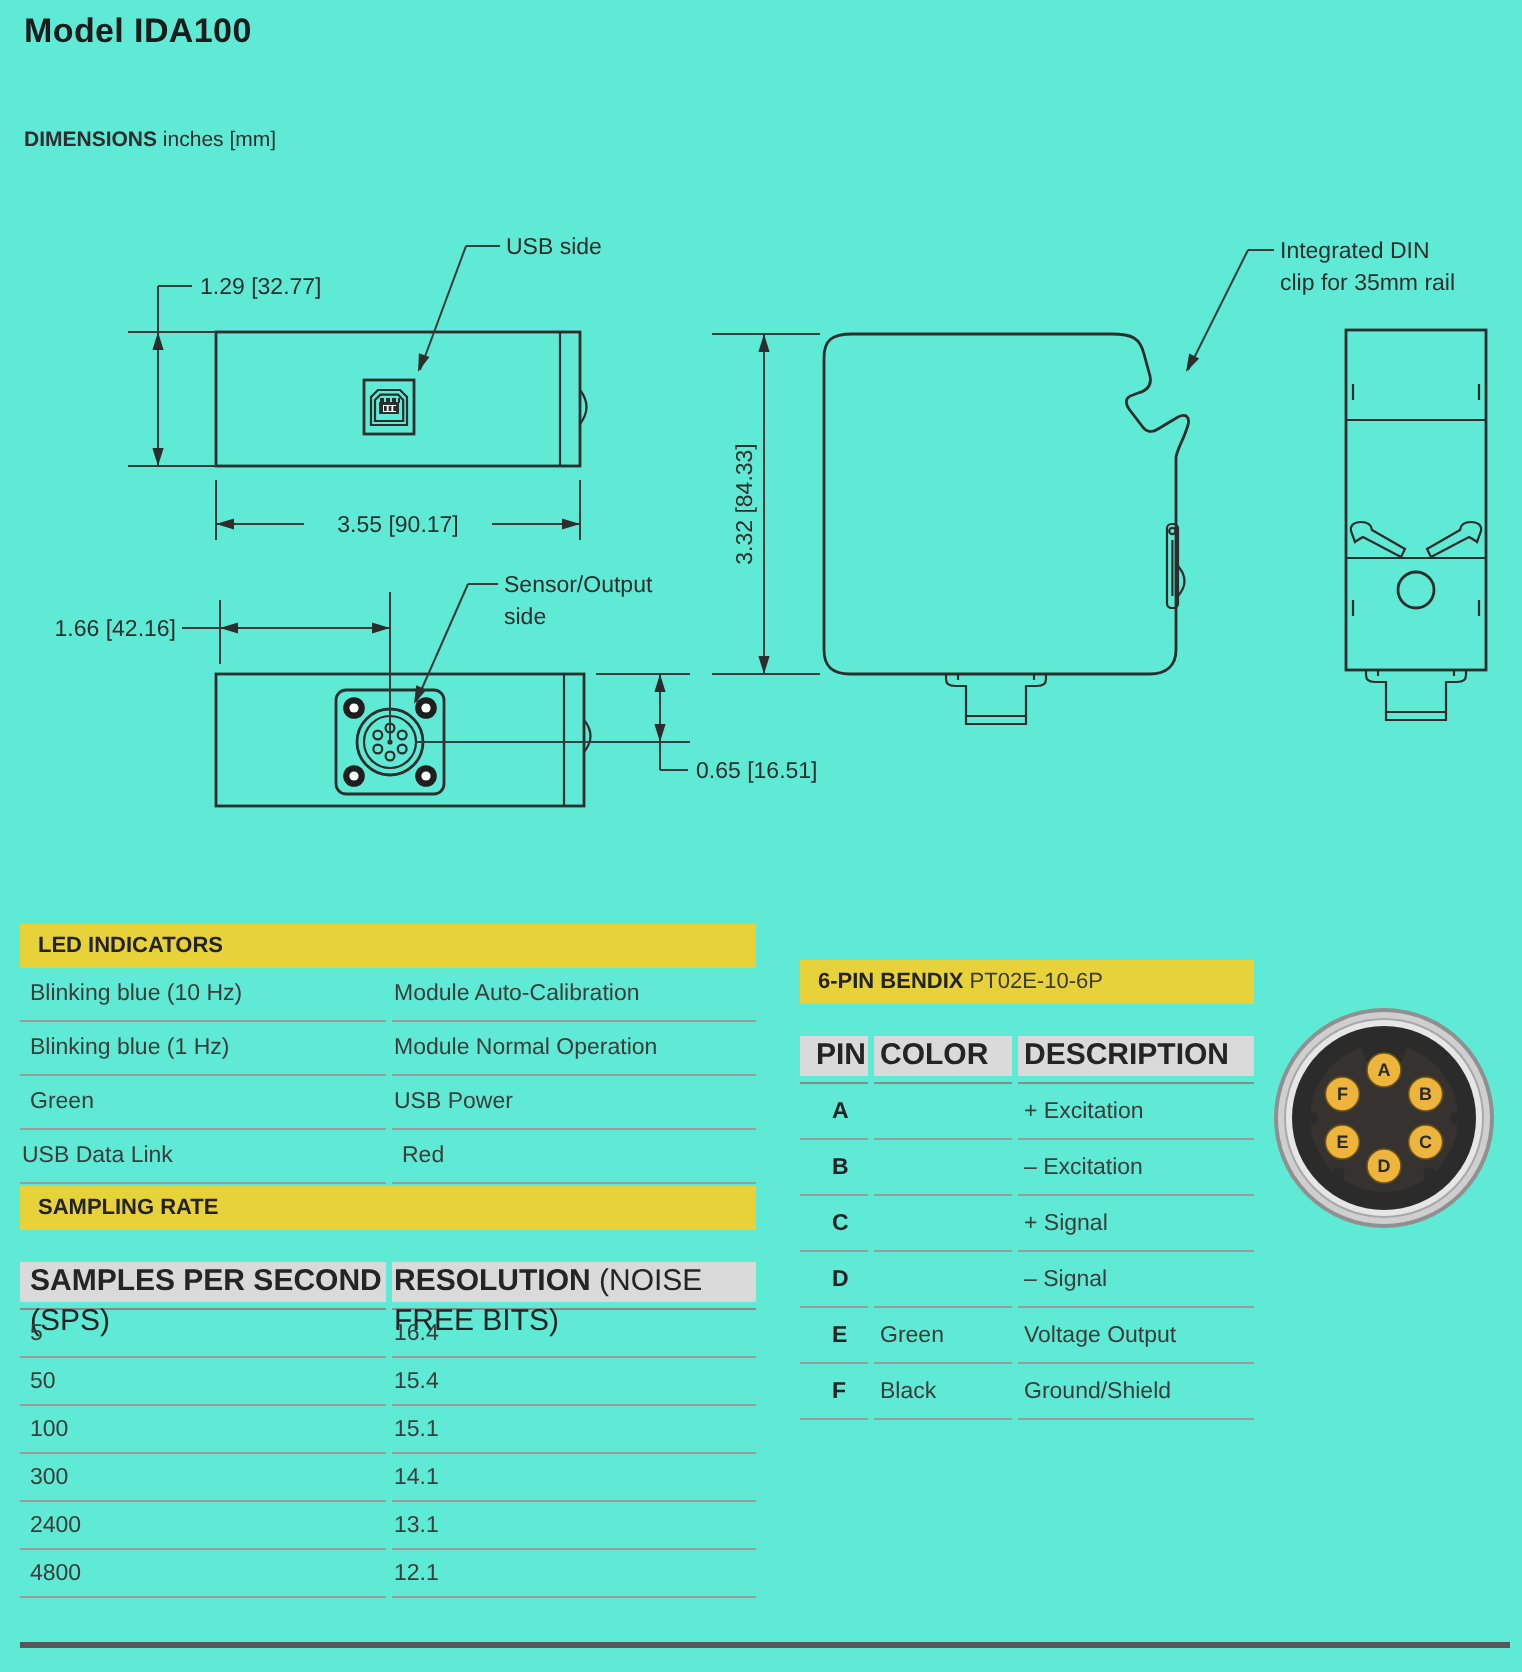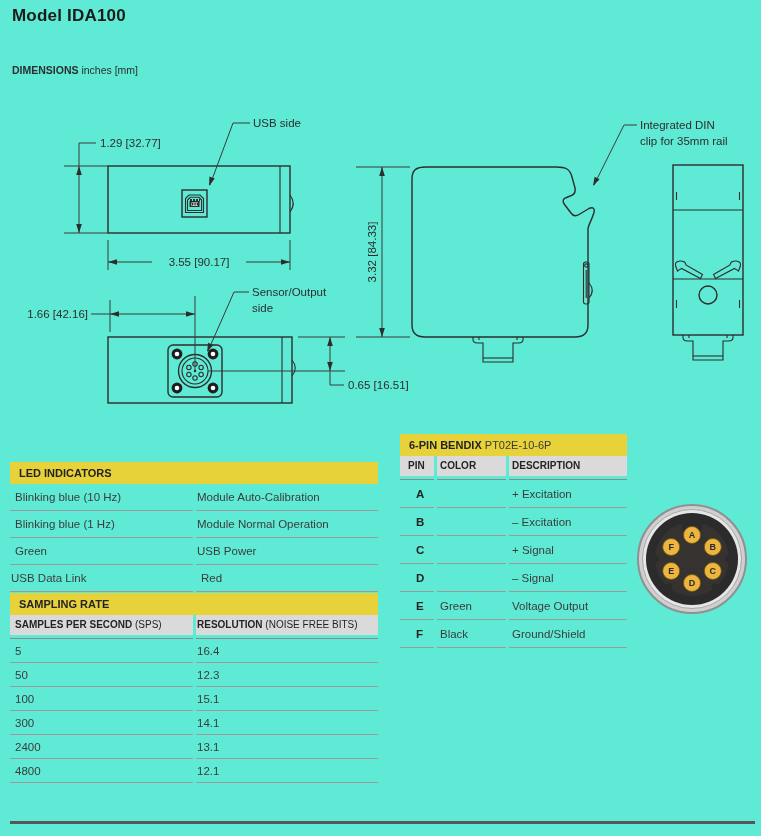--- a/index.html
+++ b/index.html
@@ -18,22 +18,22 @@
   .trow{display:grid;column-gap:3px;}
   .led-grid{grid-template-columns:183px 1fr;}
   .cell{border-bottom:1px solid #9b9b9b;display:flex;align-items:center;text-align:center;}
   .c1{padding-left:5px;}
   .c2{padding-left:1px;}
   .led .cell{height:26px;}
   .samp .cell{height:23px;}
   .subrow{display:grid;column-gap:3px;}
   .subcell{height:23px;border-bottom:1px solid #8a8a8a;
            background:linear-gradient(#DADADA 0 20px,rgba(0,0,0,0) 20px);
-           font-size:10px;font-weight:bold;color:#242424;
-           display:flex;align-items:flex-start;line-height:20px;}
+           font-size:15px;font-weight:bold;color:#242424;
+           display:flex;align-items:flex-start;line-height:20px;margin-top:16px;}
   .subcell .n{font-weight:normal;}
   
   .bx-grid{grid-template-columns:34px 69px 1fr;}
   .bx .cell{height:27px;}
   .bx .pin-col{font-weight:bold;padding-left:16px;color:#232323;}
   .bx .col-col{padding-left:3px;}
   .bx .desc-col{padding-left:3px;}
   .bx .sub-pin{padding-left:8px;}
   .bx .sub-col{padding-left:3px;}
   .bx .sub-desc{padding-left:3px;}
@@ -239,41 +239,41 @@
       <div class="subcell c2">
         <span><span class="bb">RESOLUTION</span><span class="n"> (NOISE FREE BITS)</span></span>
       </div>
     </div>
     <div class="trow led-grid">
       <div class="cell c1">5</div>
       <div class="cell c2">16.4</div>
     </div>
     <div class="trow led-grid">
       <div class="cell c1">50</div>
-      <div class="cell c2">12.3</div>
+      <div class="cell c2">15.4</div>
     </div>
     <div class="trow led-grid">
       <div class="cell c1">100</div>
       <div class="cell c2">15.1</div>
     </div>
     <div class="trow led-grid">
       <div class="cell c1">300</div>
       <div class="cell c2">14.1</div>
     </div>
     <div class="trow led-grid">
       <div class="cell c1">2400</div>
       <div class="cell c2">13.1</div>
     </div>
     <div class="trow led-grid">
       <div class="cell c1">4800</div>
       <div class="cell c2">12.1</div>
     </div>
   </div>
 
-  <div class="tbl bx" style="left:400px;top:434px;width:227px;">
+  <div class="tbl bx" style="left:400px;top:480px;width:227px;">
     <div class="thead">
       <span class="bb">6-PIN BENDIX</span><span class="n"> PT02E-10-6P</span>
     </div>
     <div class="subrow bx-grid">
       <div class="subcell sub-pin">PIN</div>
       <div class="subcell sub-col">COLOR</div>
       <div class="subcell sub-desc">DESCRIPTION</div>
     </div>
     <div class="trow bx-grid">
       <div class="cell pin-col">A</div>

